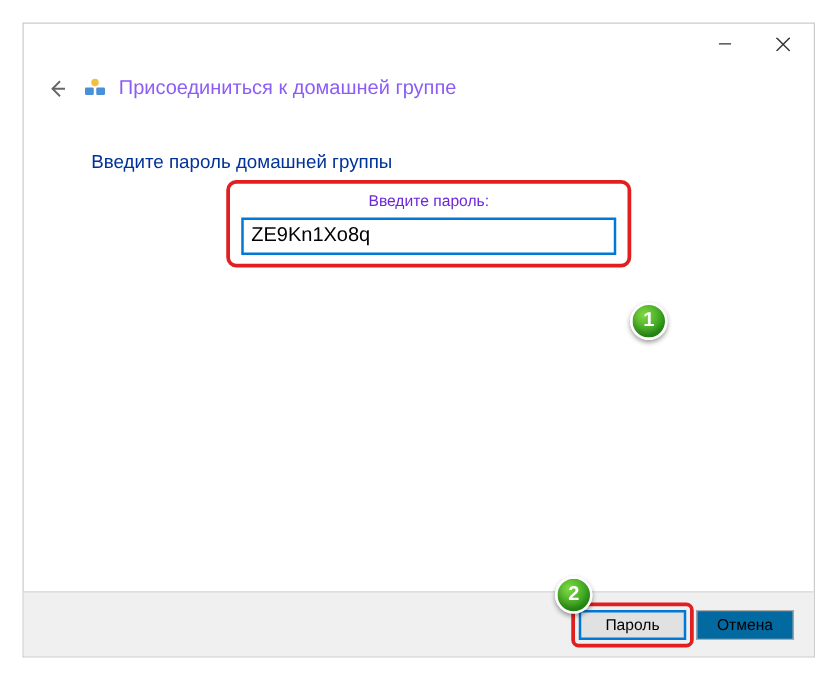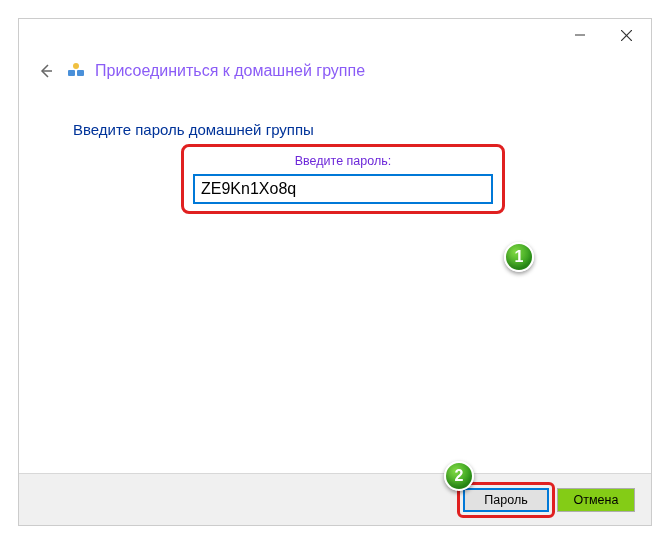--- a/index.html
+++ b/index.html
@@ -106,21 +106,21 @@
       display: flex;
       justify-content: flex-end;
       align-items: center;
       padding-right: 16px;
       gap: 8px;
     }
     .btn {
       min-width: 78px;
       height: 24px;
       font-size: 12.5px;
-      background: #84cc16;
+      background: #0369a1;
       border: 1px solid #adadad;
       padding: 0 12px;
       cursor: pointer;
     }
     .btn-primary-wrap {
       position: relative;
       display: inline-flex;
     }
     .btn-primary {
       background: #e1e1e1;

